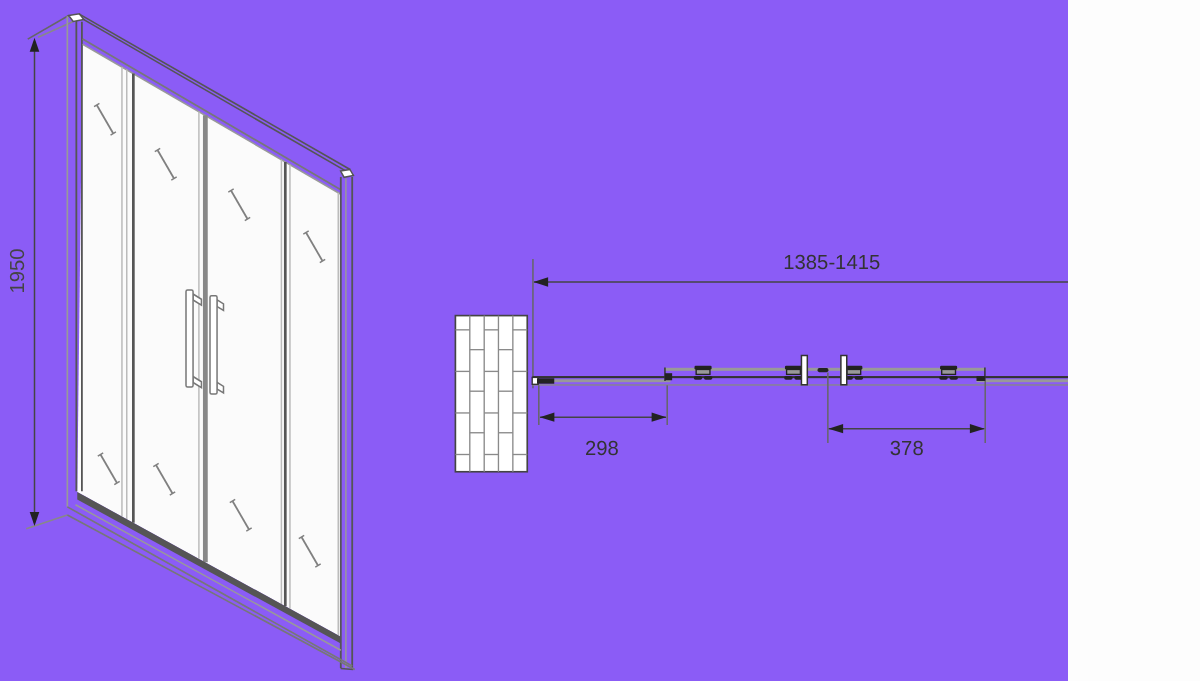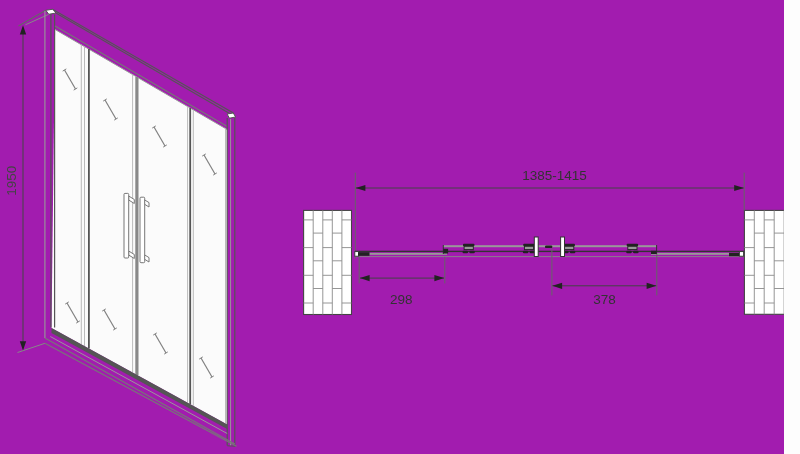--- a/index.html
+++ b/index.html
@@ -1,16 +1,16 @@
 <!DOCTYPE html>
 <html><head>
 <meta charset="utf-8">
 <style>
 html,body{margin:0;padding:0;background:#fdfdfd;}
-#canvas{position:relative;width:784px;height:454px;background:#a21caf;overflow:hidden;}
+#canvas{position:relative;width:712px;height:454px;background:#8b5cf6;overflow:hidden;}
 </style>
 </head>
 <body>
 
 <div id="canvas">
 <svg width="800" height="454" viewBox="0 0 800 454">
 
 <path d="M55.1,29.5 L227.2,129.5 L227.2,424.5 L51.5,328 Z" fill="#fbfbfb"></path>
 
 <line x1="18.5" y1="26.1" x2="45.8" y2="10.3" stroke="#666" stroke-width="1.1"></line>

